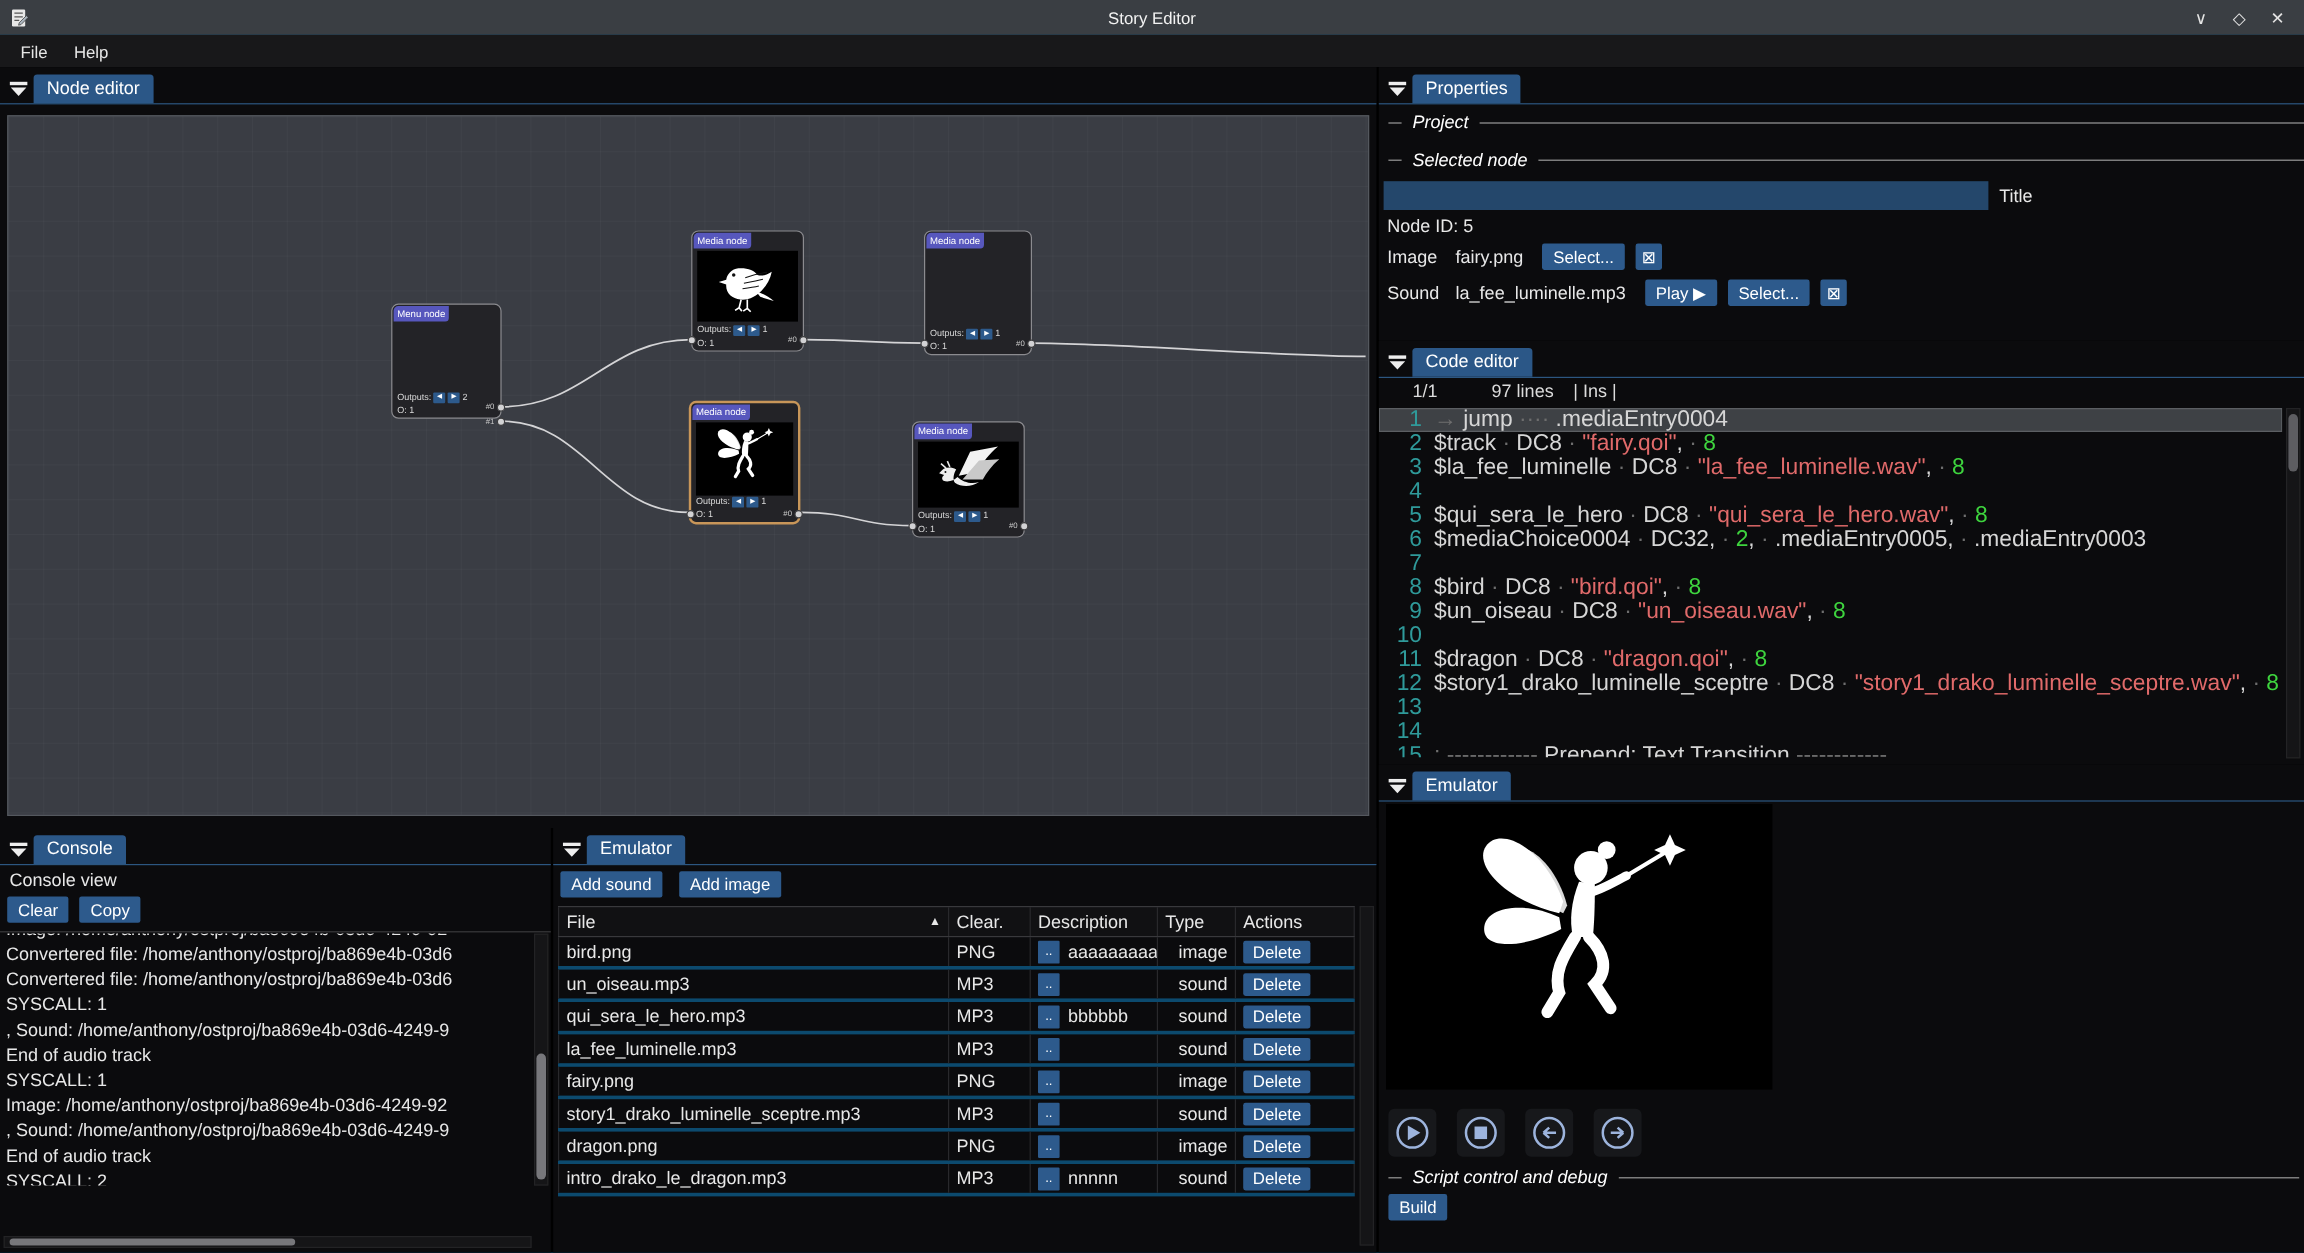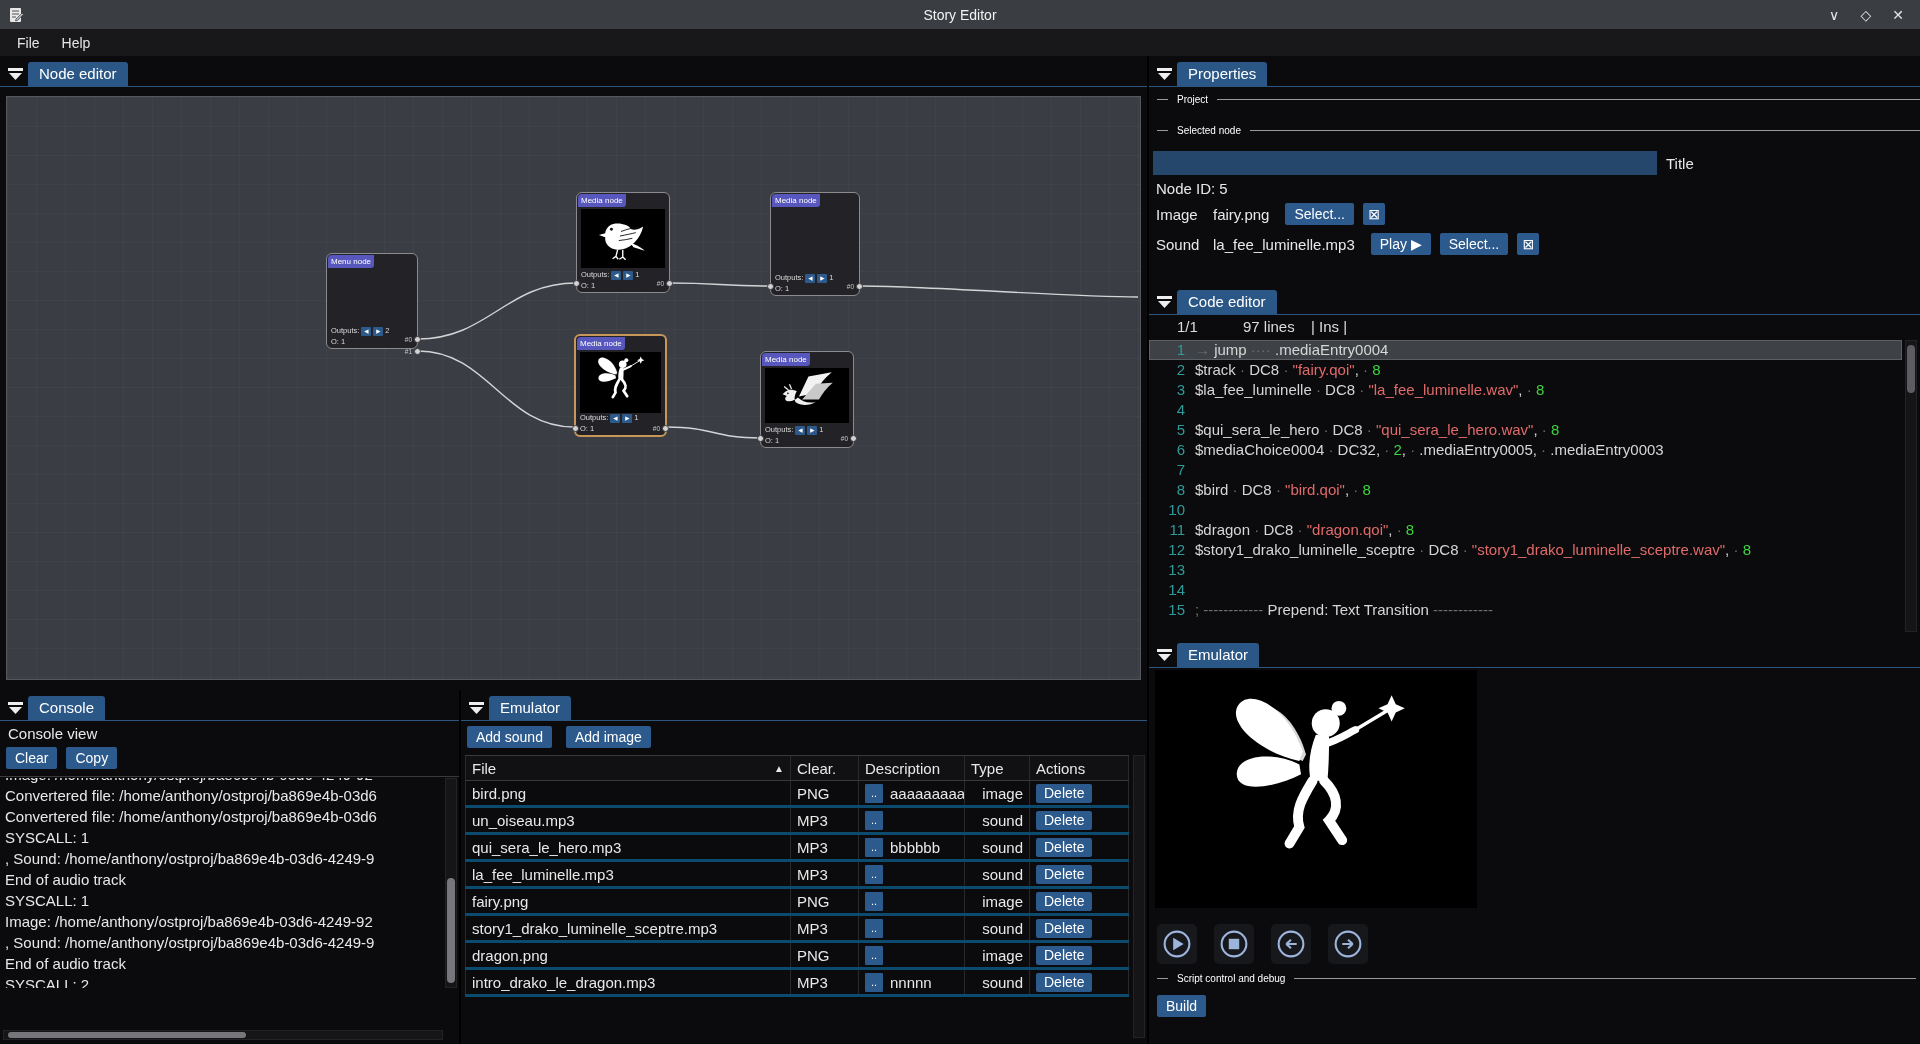--- a/index.html
+++ b/index.html
@@ -14,21 +14,21 @@
   
   .menubar{position:absolute;top:29px;left:0;right:0;height:27px;background:#18181a;display:flex;align-items:center;padding-left:6px;border-bottom:1px solid #000;}
   .menu-item{padding:3px 11px;font-size:14px;color:#e6e6e6;}
   
   .main{position:absolute;top:56px;left:0;right:0;bottom:0;background:#000;}
   .panel{position:absolute;background:#0b0b0d;}
   .phead{position:relative;height:30px;background:#0b0b0d;border-bottom:1px solid #2c5680;display:flex;align-items:flex-end;}
   .collapse{margin:0 5px 5px 8px;display:flex;}
   .ptab{background:#2b5787;color:#fff;font-size:15px;padding:3px 11px 4px;border-radius:3px 3px 0 0;}
   .btn{display:inline-flex;align-items:center;background:#2d5a8c;color:#fff;font-size:14px;padding:3px 9px;border-radius:2px;white-space:nowrap;}
-  .sep{position:absolute;display:flex;align-items:center;font-size:10px;color:#fff;}
+  .sep{position:absolute;display:flex;align-items:center;font-size:15px;color:#fff;font-style:italic;}
   .sep::before{content:"";width:11px;height:1px;background:#9a9a9a;margin-right:9px;flex:none;}
   .sep::after{content:"";flex:1;height:1px;background:#9a9a9a;margin-left:9px;}
   
   .node-editor-panel{left:0;top:0;width:1147px;height:634px;}
   .canvas{position:absolute;left:6px;top:40px;width:1133px;height:582px;background:#3a3d44;border:1px solid #54585e;
     background-image:linear-gradient(rgba(255,255,255,.028) 1px,transparent 1px),linear-gradient(90deg,rgba(255,255,255,.028) 1px,transparent 1px);
     background-size:29px 29px;}
   .wires{position:absolute;left:0;top:0;z-index:1;pointer-events:none;}
   .node{position:absolute;background:#232327;border:1px solid #8b8b8f;border-radius:6px;z-index:2;box-sizing:border-box;}
   .node.selected{border:2px solid #c89659;}
@@ -81,21 +81,21 @@
   .prow .btn{margin-right:9px;}
   .sq-btn{width:22px;height:22px;justify-content:center;padding:0;font-size:14px;}
   .row-image{top:147px;}
   .row-sound{top:177px;}
   
   .code-panel{left:1149px;top:228px;width:771px;height:353px;}
   .code-status{position:absolute;top:31px;left:0;right:0;height:24px;font-size:15px;color:#dcdcdc;}
   .code-status span{position:absolute;top:3px;}
   .cs-cursor{left:28px;} .cs-lines{left:94px;} .cs-mode{left:162px;}
   .code-area{position:absolute;left:0;right:18px;top:56px;bottom:6px;overflow:hidden;}
-  .code-line{height:20px;line-height:20px;font-size:15px;white-space:pre;}
+  .code-line{height:20px;line-height:20px;font-size:19px;white-space:pre;}
   .code-line.current{background:#3e4145;box-shadow:inset 0 0 0 1px #5c5f63;}
   .ln{display:inline-block;width:36px;text-align:right;color:#2f9a9a;margin-right:10px;}
   .tok-plain{color:#d6d6d6;} .tok-str{color:#e06a6a;} .tok-num{color:#3ed43e;} .tok-ws{color:#6e6e6e;}
   .code-vscroll{right:3px;top:56px;bottom:5px;}
   .code-vscroll .thumb{left:1px;right:1px;top:4px;height:48px;background:#5d5d61;}
   
   .emulator-panel{left:1149px;top:581px;width:771px;height:407px;}
   .screen{position:absolute;left:6px;top:33px;width:322px;height:238px;background:#000;display:flex;align-items:center;justify-content:center;overflow:hidden;}
   .screen svg{height:90%;}
   .emu-controls{position:absolute;left:8px;top:287px;display:flex;gap:17px;}
@@ -471,20 +471,21 @@
       </div>
       <div class="code-area">
           <div class="code-line current"><span class="ln">1</span><span class="tok-ws">→ </span><span class="tok-plain">jump</span><span class="tok-ws"> ···· </span><span class="tok-plain">.mediaEntry0004</span></div>
           <div class="code-line"><span class="ln">2</span><span class="tok-plain">$track</span><span class="tok-ws"> · </span><span class="tok-plain">DC8</span><span class="tok-ws"> · </span><span class="tok-str">"fairy.qoi"</span><span class="tok-plain">,</span><span class="tok-ws"> · </span><span class="tok-num">8</span></div>
           <div class="code-line"><span class="ln">3</span><span class="tok-plain">$la_fee_luminelle</span><span class="tok-ws"> · </span><span class="tok-plain">DC8</span><span class="tok-ws"> · </span><span class="tok-str">"la_fee_luminelle.wav"</span><span class="tok-plain">,</span><span class="tok-ws"> · </span><span class="tok-num">8</span></div>
           <div class="code-line"><span class="ln">4</span></div>
           <div class="code-line"><span class="ln">5</span><span class="tok-plain">$qui_sera_le_hero</span><span class="tok-ws"> · </span><span class="tok-plain">DC8</span><span class="tok-ws"> · </span><span class="tok-str">"qui_sera_le_hero.wav"</span><span class="tok-plain">,</span><span class="tok-ws"> · </span><span class="tok-num">8</span></div>
           <div class="code-line"><span class="ln">6</span><span class="tok-plain">$mediaChoice0004</span><span class="tok-ws"> · </span><span class="tok-plain">DC32,</span><span class="tok-ws"> · </span><span class="tok-num">2</span><span class="tok-plain">,</span><span class="tok-ws"> · </span><span class="tok-plain">.mediaEntry0005,</span><span class="tok-ws"> · </span><span class="tok-plain">.mediaEntry0003</span></div>
           <div class="code-line"><span class="ln">7</span></div>
           <div class="code-line"><span class="ln">8</span><span class="tok-plain">$bird</span><span class="tok-ws"> · </span><span class="tok-plain">DC8</span><span class="tok-ws"> · </span><span class="tok-str">"bird.qoi"</span><span class="tok-plain">,</span><span class="tok-ws"> · </span><span class="tok-num">8</span></div>
+          <div class="code-line"><span class="ln">9</span><span class="tok-plain">$un_oiseau</span><span class="tok-ws"> · </span><span class="tok-plain">DC8</span><span class="tok-ws"> · </span><span class="tok-str">"un_oiseau.wav"</span><span class="tok-plain">,</span><span class="tok-ws"> · </span><span class="tok-num">8</span></div>
           <div class="code-line"><span class="ln">10</span></div>
           <div class="code-line"><span class="ln">11</span><span class="tok-plain">$dragon</span><span class="tok-ws"> · </span><span class="tok-plain">DC8</span><span class="tok-ws"> · </span><span class="tok-str">"dragon.qoi"</span><span class="tok-plain">,</span><span class="tok-ws"> · </span><span class="tok-num">8</span></div>
           <div class="code-line"><span class="ln">12</span><span class="tok-plain">$story1_drako_luminelle_sceptre</span><span class="tok-ws"> · </span><span class="tok-plain">DC8</span><span class="tok-ws"> · </span><span class="tok-str">"story1_drako_luminelle_sceptre.wav"</span><span class="tok-plain">,</span><span class="tok-ws"> · </span><span class="tok-num">8</span></div>
           <div class="code-line"><span class="ln">13</span></div>
           <div class="code-line"><span class="ln">14</span></div>
           <div class="code-line"><span class="ln">15</span><span class="tok-ws">; ------------ </span><span class="tok-plain">Prepend: Text Transition</span><span class="tok-ws"> ------------</span></div>
         </div>
       <div class="vscroll code-vscroll">
           <div class="thumb"></div>
         </div>

